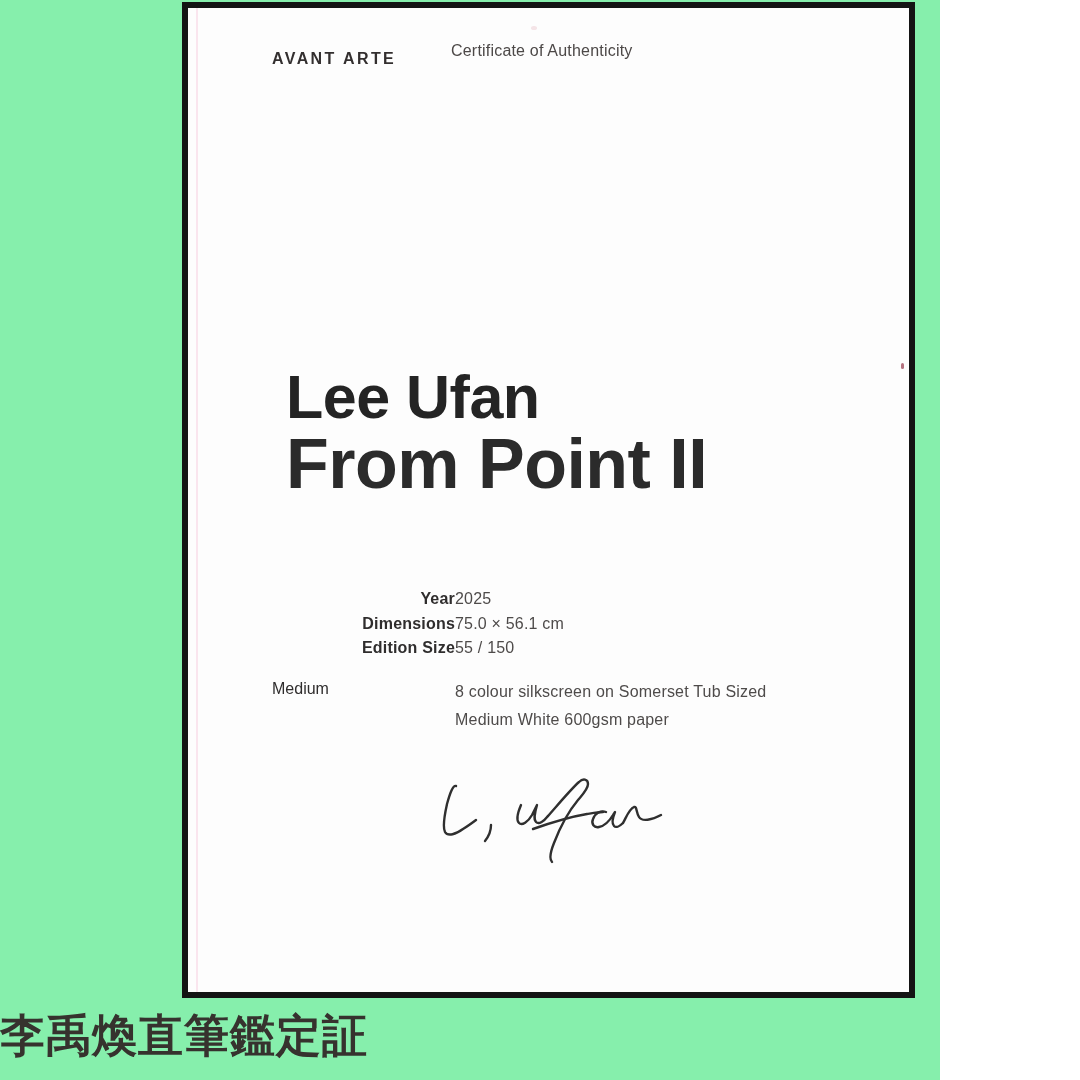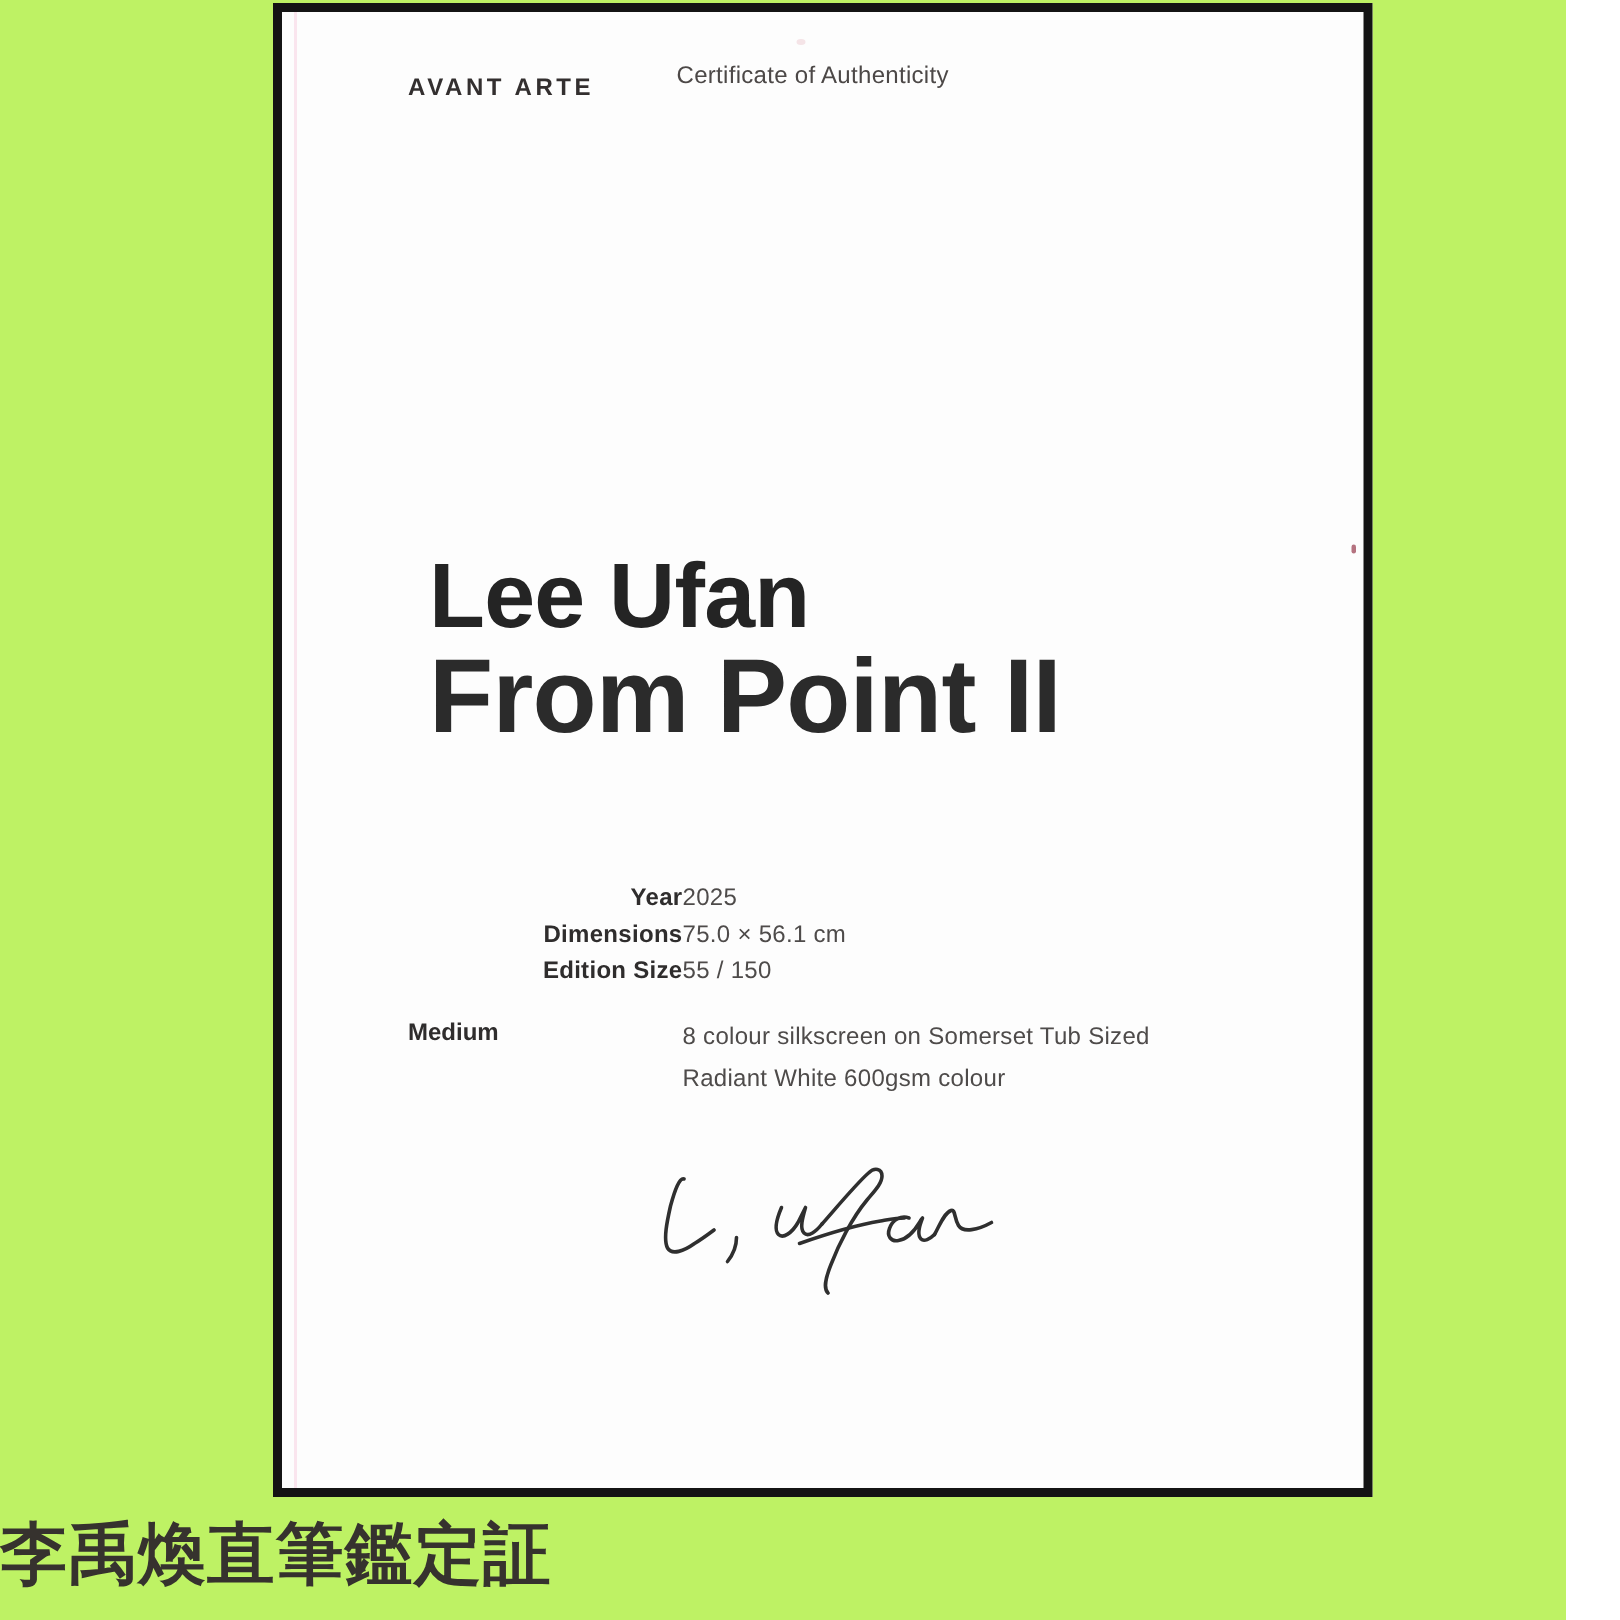--- a/index.html
+++ b/index.html
@@ -2,21 +2,21 @@
 <html><head>
 <meta charset="utf-8">
 <style>
   * { margin: 0; padding: 0; box-sizing: border-box; }
   html, body { background: #ffffff; }
   body {
     width: 1080px; height: 1080px;
     font-family: "Liberation Sans", "DejaVu Sans", sans-serif;
     position: relative; overflow: hidden;
   }
-  .page { position: relative; width: 1044px; height: 1080px; background: #bef264; }
+  .page { position: relative; width: 940px; height: 1080px; background: #86efac; }
 
   
   .certificate {
     position: absolute; left: 182px; top: 2px;
     width: 733px; height: 996px;
     border: 6px solid #141414;
     background: #fdfdfd;
   }
   .scan-line {
     position: absolute; left: 8px; top: 0; width: 2px; height: 100%;
@@ -57,21 +57,21 @@
   .detail-row { display: flex; height: 24.5px; align-items: center; }
   .detail-label {
     width: 183px; flex: 0 0 183px;
     font-size: 16px; font-weight: 700; color: #2f2d2d; letter-spacing: 0.2px;
   }
   .detail-value { font-size: 16px; font-weight: 400; color: #4e4b4a; letter-spacing: 0.2px; }
 
   .medium-block { position: absolute; left: 84px; top: 670px; display: flex; }
   .medium-label {
     width: 183px; flex: 0 0 183px;
-    font-size: 16px; font-weight: 700; color: #2f2d2d; padding-top: 2px;
+    font-size: 16px; font-weight: 400; color: #2f2d2d; padding-top: 2px;
   }
   .medium-value {
     font-size: 16px; font-weight: 400; color: #4e4b4a;
     line-height: 27.5px; letter-spacing: 0.2px; white-space: nowrap;
   }
 
   
   .signature { position: absolute; left: 250px; top: 768px; width: 240px; height: 90px; }
   .signature svg { width: 240px; height: 90px; display: block; }
 
@@ -114,21 +114,21 @@
       <div class="detail-row">
         <div class="detail-label">Edition Size</div>
         <div class="detail-value">55 / 150</div>
       </div>
     </div>
 
     <div class="medium-block">
       <div class="medium-label">Medium</div>
       <div class="medium-value">
         <div>8 colour silkscreen on Somerset Tub Sized</div>
-        <div>Radiant White 600gsm colour</div>
+        <div>Medium White 600gsm paper</div>
       </div>
     </div>
 
     <div class="signature">
       <svg viewBox="0 0 240 90" xmlns="http://www.w3.org/2000/svg" fill="none" stroke="#1e1e1e" stroke-width="2.4" stroke-linecap="round" stroke-linejoin="round" opacity="0.92">
 
         <path d="M18,10 C15,9 12,17 9,28 C7,37 4,50 7,56 C10,61 18,58 25,53 C30,50 34,47 38,44"></path>
 
         <path d="M53,49 C53,55 51,60 47,65"></path>
 

